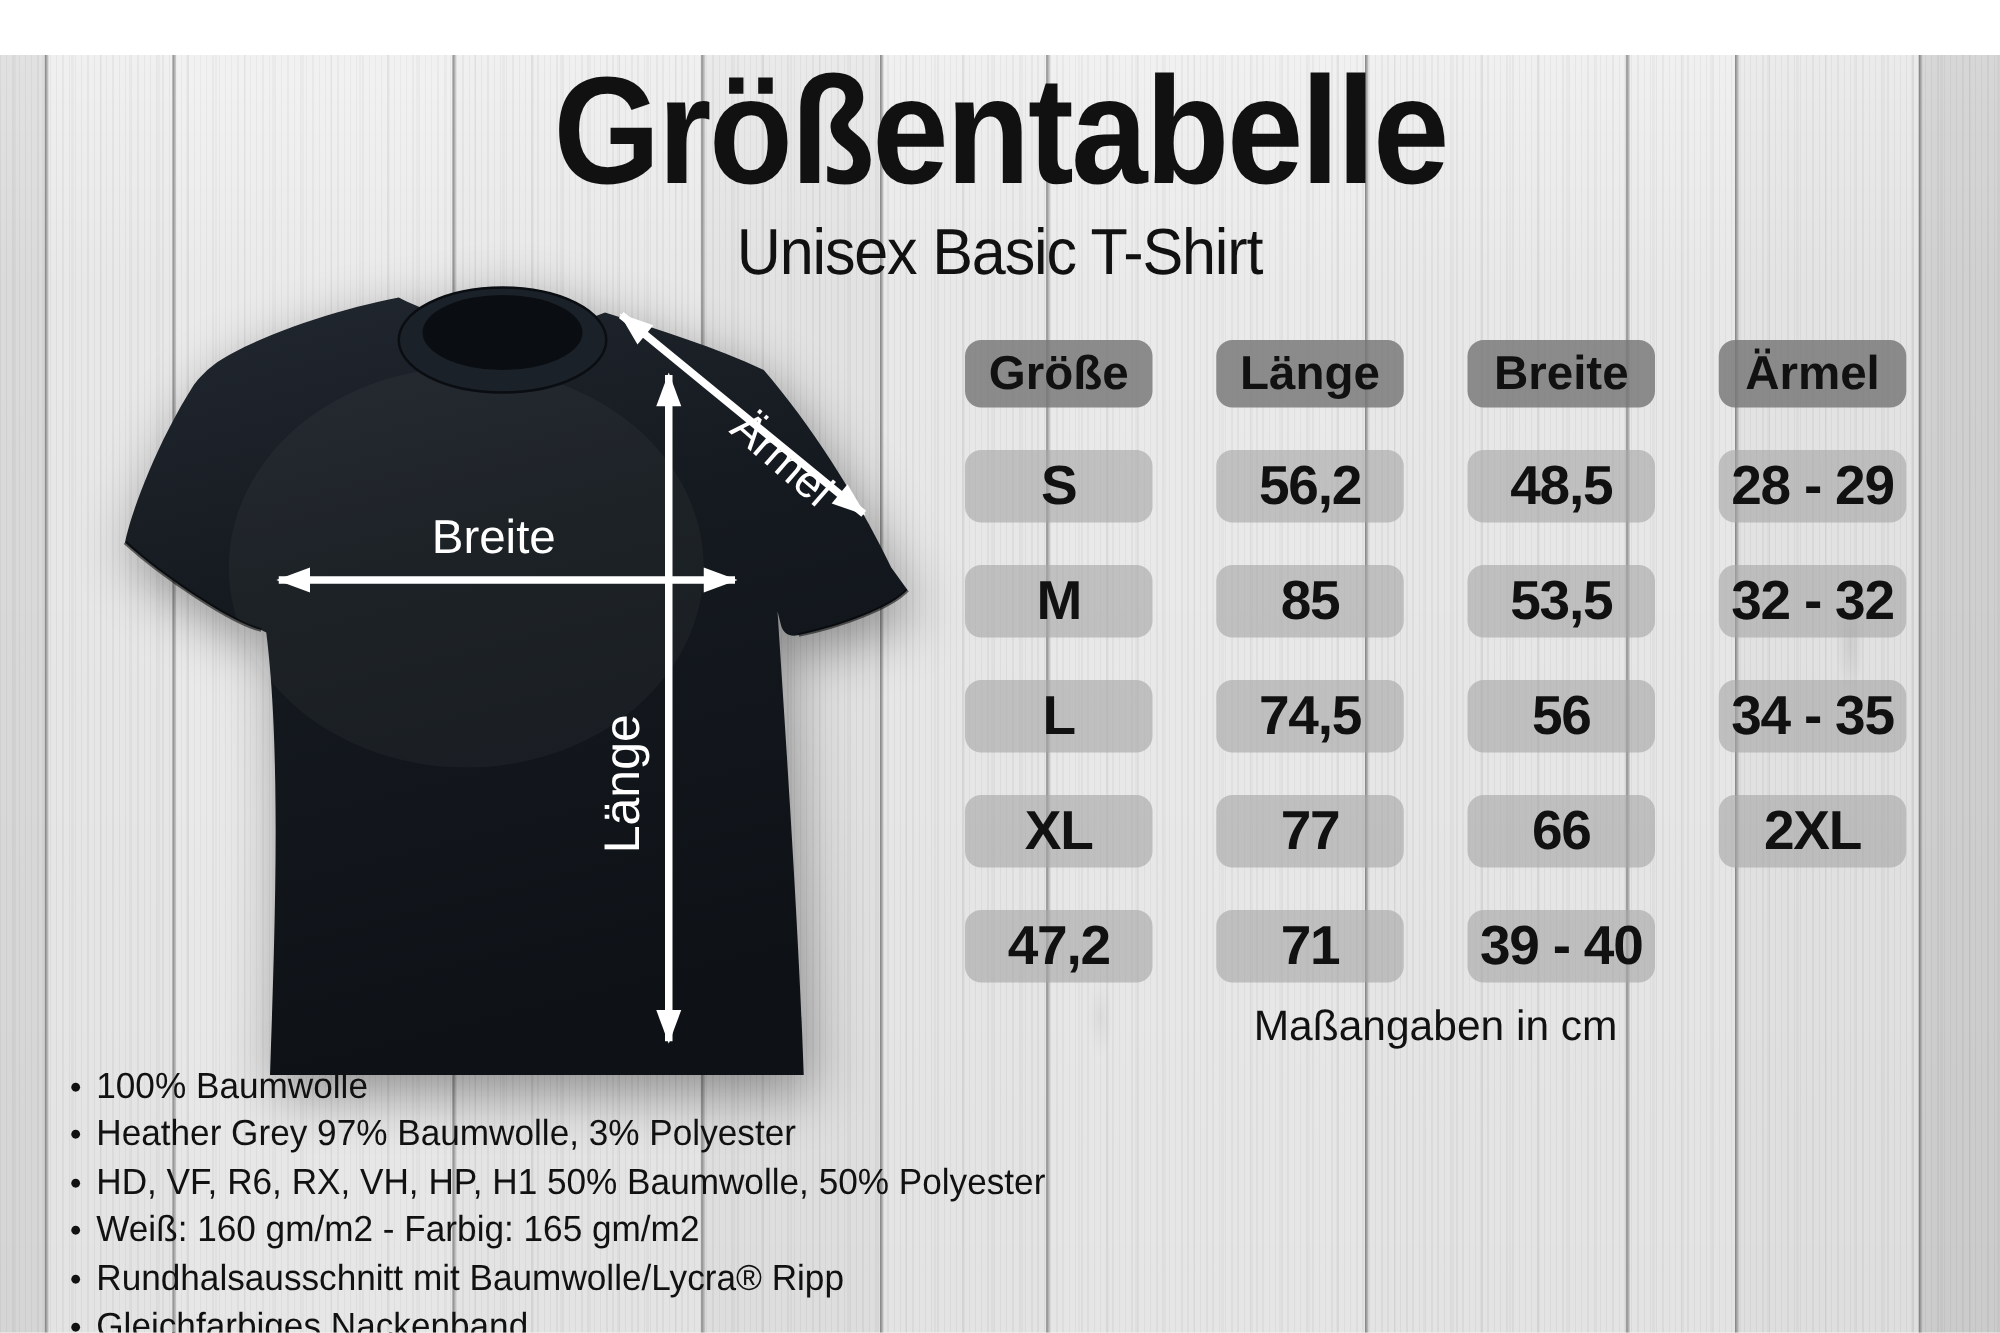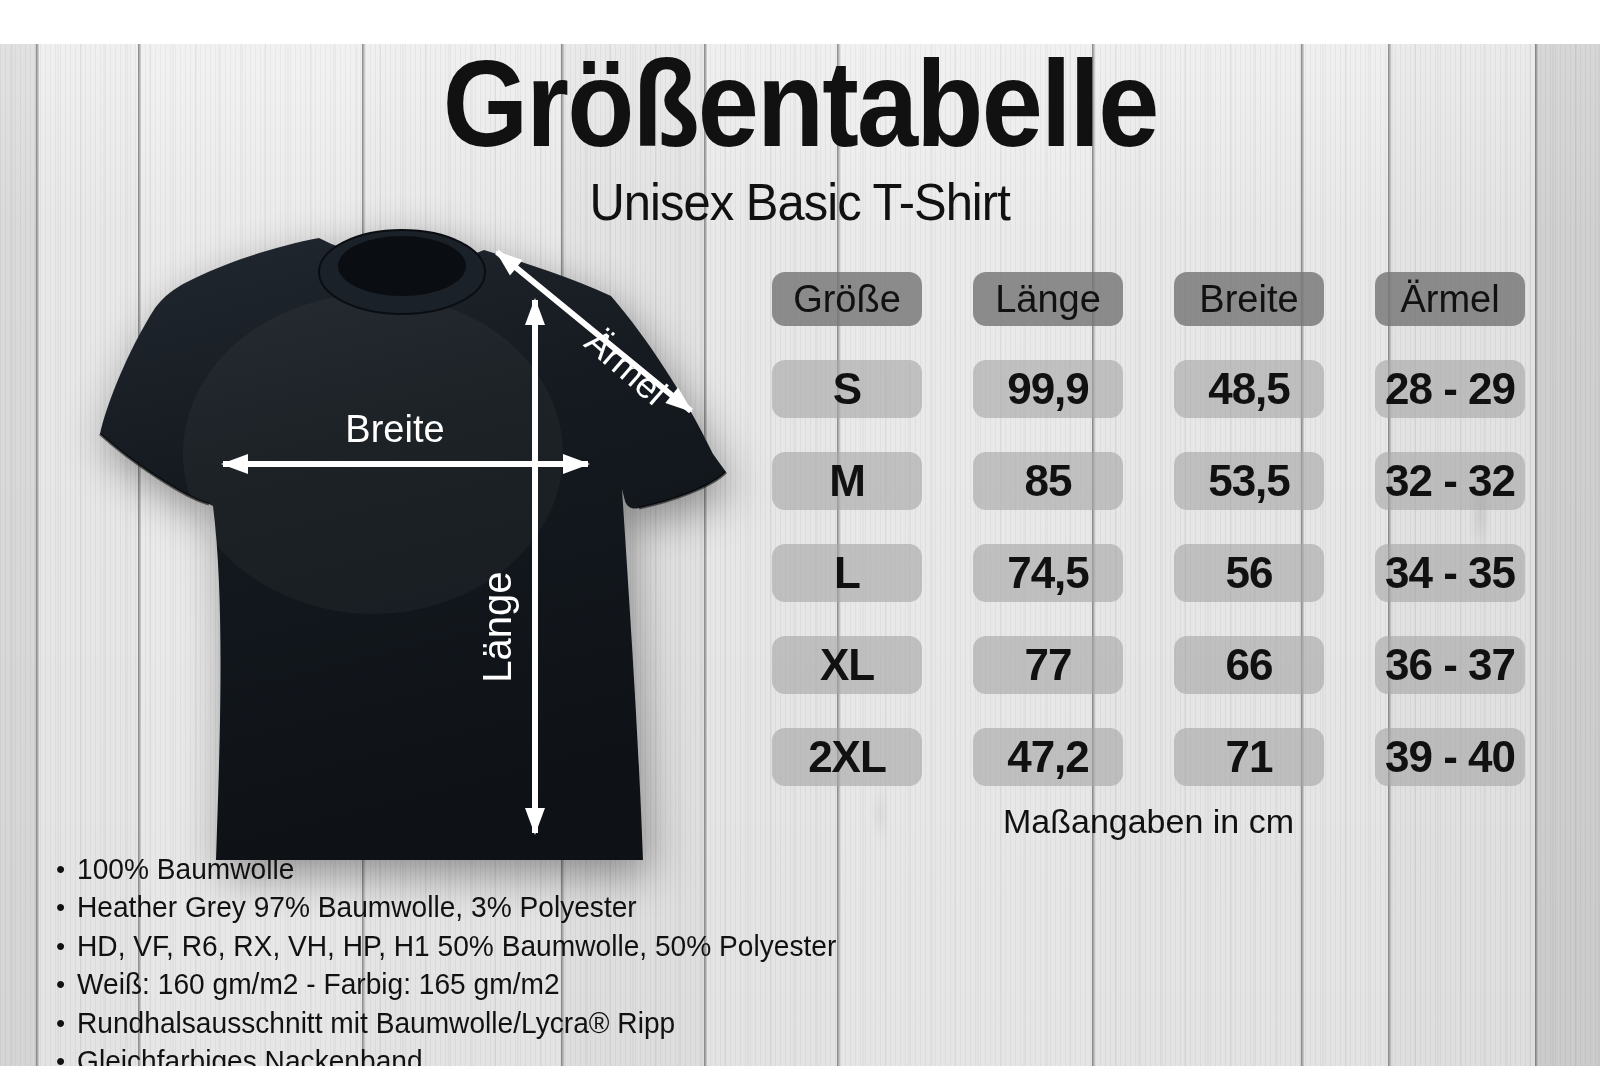--- a/index.html
+++ b/index.html
@@ -36,21 +36,21 @@
                 filter:drop-shadow(6px 14px 22px rgba(0,0,0,.38)); }
   .shirt-wrap svg text { font-family:"Liberation Sans", sans-serif; fill:#fff; }
 
   
   .size-table { position:absolute; left:772px; top:228px;
                 display:grid; grid-template-columns:repeat(4, 150px);
                 grid-template-rows:54px repeat(5, 58px);
                 column-gap:51px; row-gap:34px; }
   .th { background:rgba(118,118,118,.82); border-radius:13px;
         display:flex; align-items:center; justify-content:center;
-        font-size:38px; font-weight:400; }
+        font-size:38px; font-weight:700; }
   .td { background:rgba(167,167,167,.62); border-radius:13px;
         display:flex; align-items:center; justify-content:center;
         font-size:44px; font-weight:700; letter-spacing:-1px; }
   .note { position:absolute; left:772px; top:758px; width:753px; text-align:center;
           font-size:34px; font-weight:500; }
 
   
   .features { position:absolute; left:56px; top:806px; list-style:none; }
   .features li { height:38.5px; display:flex; align-items:center;
                  font-size:29px; font-weight:500; white-space:nowrap; }
@@ -137,38 +137,37 @@
     </svg>
   </div>
 
   <div class="size-table">
     <div class="th">Größe</div>
     <div class="th">Länge</div>
     <div class="th">Breite</div>
     <div class="th">Ärmel</div>
 
     <div class="td">S</div>
-    <div class="td">99,9</div>
+    <div class="td">56,2</div>
     <div class="td">48,5</div>
     <div class="td">28 - 29</div>
 
     <div class="td">M</div>
     <div class="td">85</div>
     <div class="td">53,5</div>
     <div class="td">32 - 32</div>
 
     <div class="td">L</div>
     <div class="td">74,5</div>
     <div class="td">56</div>
     <div class="td">34 - 35</div>
 
     <div class="td">XL</div>
     <div class="td">77</div>
     <div class="td">66</div>
-    <div class="td">36 - 37</div>
 
     <div class="td">2XL</div>
     <div class="td">47,2</div>
     <div class="td">71</div>
     <div class="td">39 - 40</div>
   </div>
 
   <div class="note">Maßangaben in cm</div>
 
   <ul class="features">

